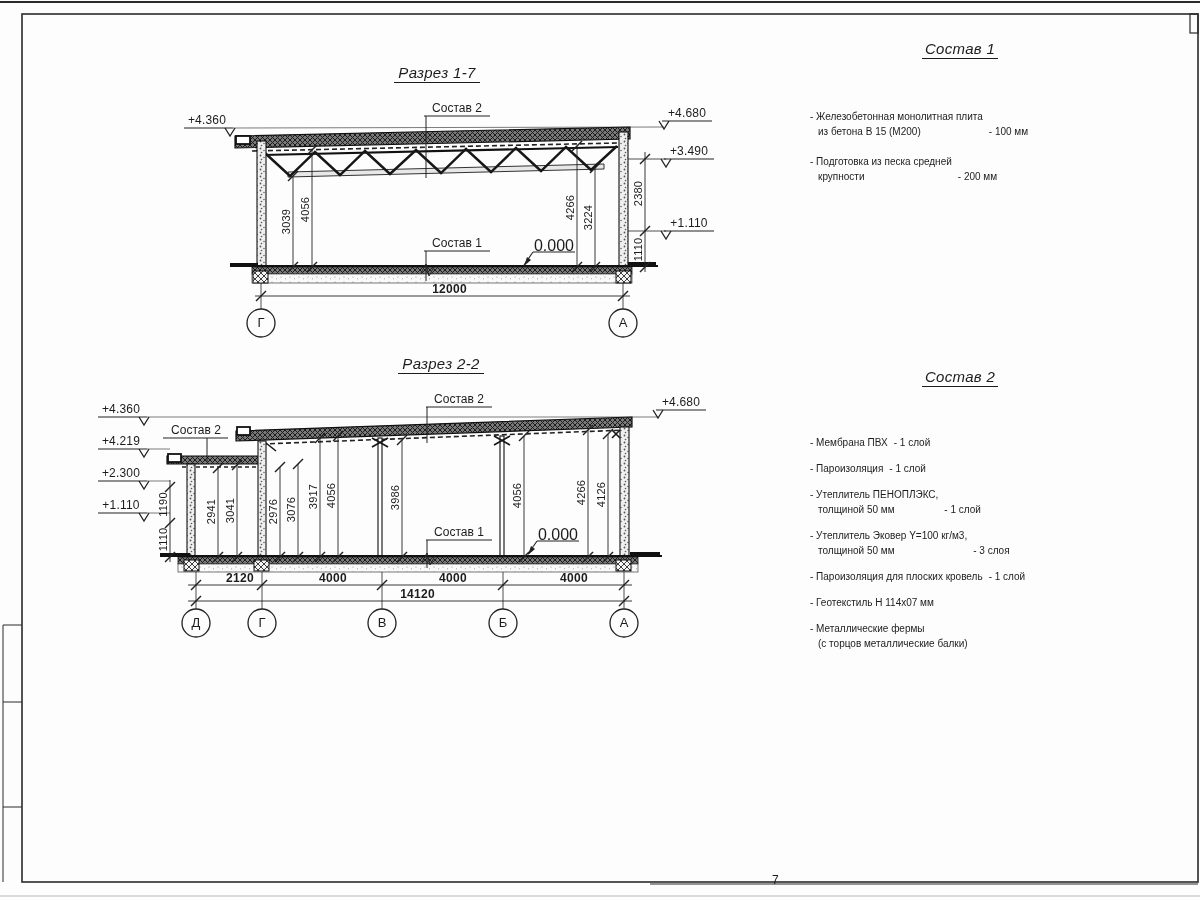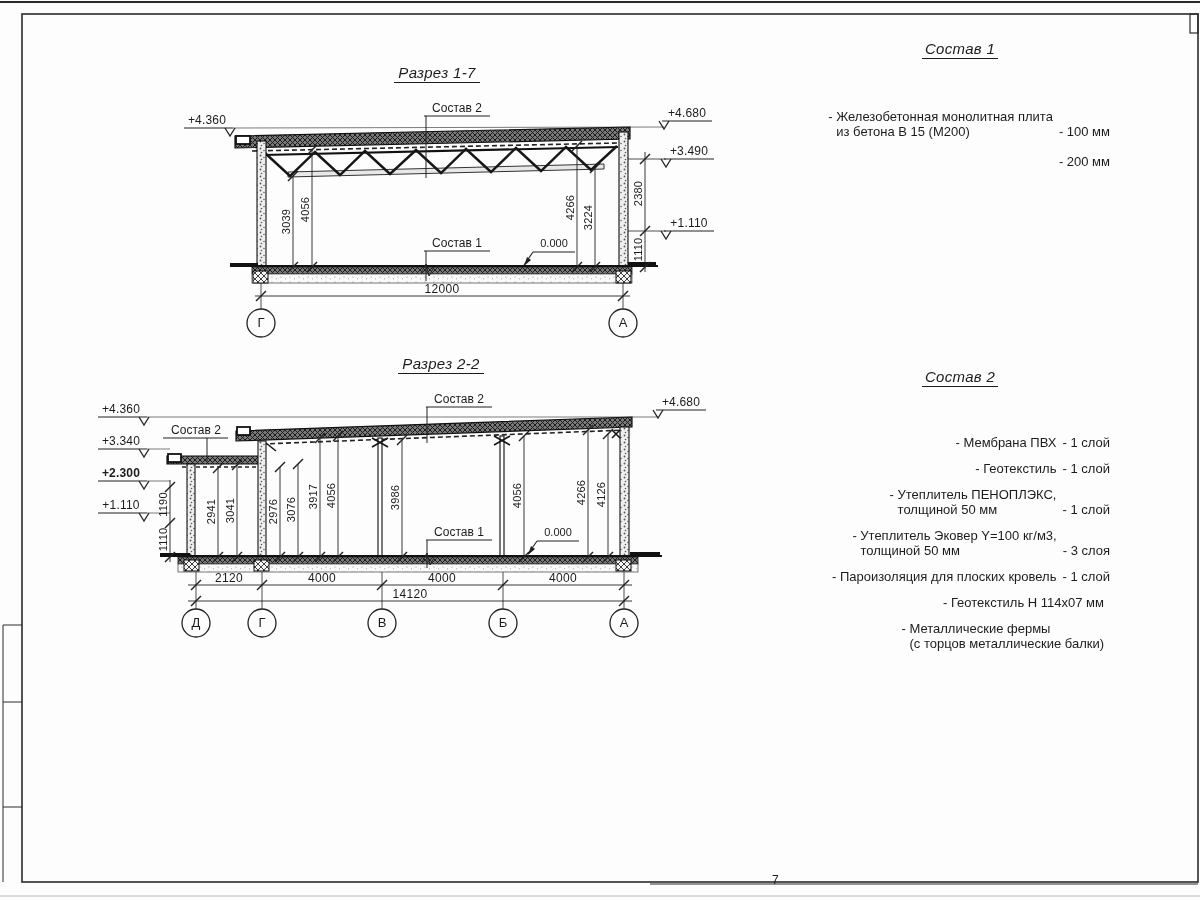--- a/index.html
+++ b/index.html
@@ -5,33 +5,33 @@
   html,body{margin:0;padding:0;background:#e9e9e9;}
   .sheet{position:relative;width:1200px;height:900px;background:#fdfdfd;overflow:hidden;
          font-family:"Liberation Sans",sans-serif;color:#1c1c1c;}
   svg.linework{position:absolute;left:0;top:0;}
   .t{position:absolute;white-space:nowrap;}
   .sec-title-wrap{position:absolute;text-align:center;}
   .sec-title{display:inline-block;font-style:italic;font-size:15px;
              border-bottom:1.4px solid #1c1c1c;padding:0 4px 1px 4px;letter-spacing:.3px;}
   .lead{position:absolute;font-size:12px;text-align:center;width:66px;}
   .elev{position:absolute;font-size:12px;text-align:center;width:50px;letter-spacing:.2px;}
-  .zero{position:absolute;font-size:11px;text-align:center;width:44px;}
+  .zero{position:absolute;font-size:16px;text-align:center;width:44px;}
   .vdim{position:absolute;width:40px;height:13px;font-size:11px;display:flex;
         align-items:center;justify-content:center;transform:rotate(-90deg);letter-spacing:.2px;}
-  .hdim{position:absolute;width:50px;font-size:12px;text-align:center;letter-spacing:.3px;}
+  .hdim{position:absolute;width:50px;font-size:12px;text-align:right;letter-spacing:.3px;font-weight:bold;}
   .axis{position:absolute;width:28px;font-size:13px;text-align:center;}
   .panel{position:absolute;width:300px;}
   .ptitle-wrap{text-align:center;}
   .ptitle{display:inline-block;font-style:italic;font-size:15px;
           border-bottom:1.4px solid #1c1c1c;padding:0 3px 1px 3px;letter-spacing:.3px;}
   .items{margin-top:50px;}
   .p2 .items{margin-top:48px;}
-  .item{display:flex;justify-content:flex-end;align-items:flex-end;
-        font-size:13px;line-height:15px;}
+  .item{display:flex;justify-content:flex-start;align-items:flex-end;
+        font-size:10px;line-height:15px;}
   .p1 .item{margin-bottom:15px;}
   .p2 .item{margin-bottom:11px;}
   .itxt span{display:block;}
   .itxt .l2{padding-left:8px;}
   .ival{white-space:nowrap;padding-left:6px;}
   .pageno{position:absolute;font-size:12px;}
 </style>
 </head>
 <body>
 
@@ -270,22 +270,22 @@
   <span class="axis" style="left:609px;top:315px;">А</span>
 
   <div class="sec-title-wrap" style="left:381px;top:355px;width:120px;">
     <span class="sec-title">Разрез 2-2</span>
   </div>
   <span class="t lead" style="left:426px;top:392px;">Состав 2</span>
   <span class="t lead" style="left:163px;top:423px;">Состав 2</span>
   <span class="t lead" style="left:426px;top:525px;">Состав 1</span>
   <span class="t zero" style="left:536px;top:526px;">0.000</span>
   <span class="t elev" style="left:96px;top:402px;">+4.360</span>
-  <span class="t elev" style="left:96px;top:434px;">+3.340</span>
-  <span class="t elev" style="left:96px;top:466px;font-weight:bold;">+2.300</span>
+  <span class="t elev" style="left:96px;top:434px;">+4.219</span>
+  <span class="t elev" style="left:96px;top:466px;">+2.300</span>
   <span class="t elev" style="left:96px;top:498px;">+1.110</span>
   <span class="t elev" style="left:656px;top:395px;">+4.680</span>
   <span class="vdim" style="left:142px;top:498px;">1190</span>
   <span class="vdim" style="left:142px;top:533px;">1110</span>
   <span class="vdim" style="left:190px;top:505px;">2941</span>
   <span class="vdim" style="left:209px;top:504px;">3041</span>
   <span class="vdim" style="left:252px;top:505px;">2976</span>
   <span class="vdim" style="left:270px;top:503px;">3076</span>
   <span class="vdim" style="left:292px;top:490px;">3917</span>
   <span class="vdim" style="left:310px;top:489px;">4056</span>
@@ -310,40 +310,44 @@
     </div>
     <div class="items">
       <div class="item">
         <div class="itxt">
             <span class="l1">- Железобетонная  монолитная плита</span>
             <span class="l2">из бетона В 15 (М200)</span>
           </div>
         <span class="ival">- 100 мм</span>
       </div>
       <div class="item">
+        <div class="itxt">
+            <span class="l1">- Подготовка из песка средней</span>
+            <span class="l2">крупности</span>
+          </div>
         <span class="ival">- 200 мм</span>
       </div>
     </div>
   </div>
 
   <div class="panel p2" style="left:810px;top:368px;">
     <div class="ptitle-wrap">
       <span class="ptitle">Состав 2</span>
     </div>
     <div class="items">
       <div class="item">
         <div class="itxt">
             <span class="l1">- Мембрана ПВХ</span>
             <span class="l2"></span>
           </div>
         <span class="ival">- 1 слой</span>
       </div>
       <div class="item">
         <div class="itxt">
-            <span class="l1">- Геотекстиль</span>
+            <span class="l1">- Пароизоляция</span>
             <span class="l2"></span>
           </div>
         <span class="ival">- 1 слой</span>
       </div>
       <div class="item">
         <div class="itxt">
             <span class="l1">- Утеплитель ПЕНОПЛЭКС,</span>
             <span class="l2">толщиной 50 мм</span>
           </div>
         <span class="ival">- 1 слой</span>

